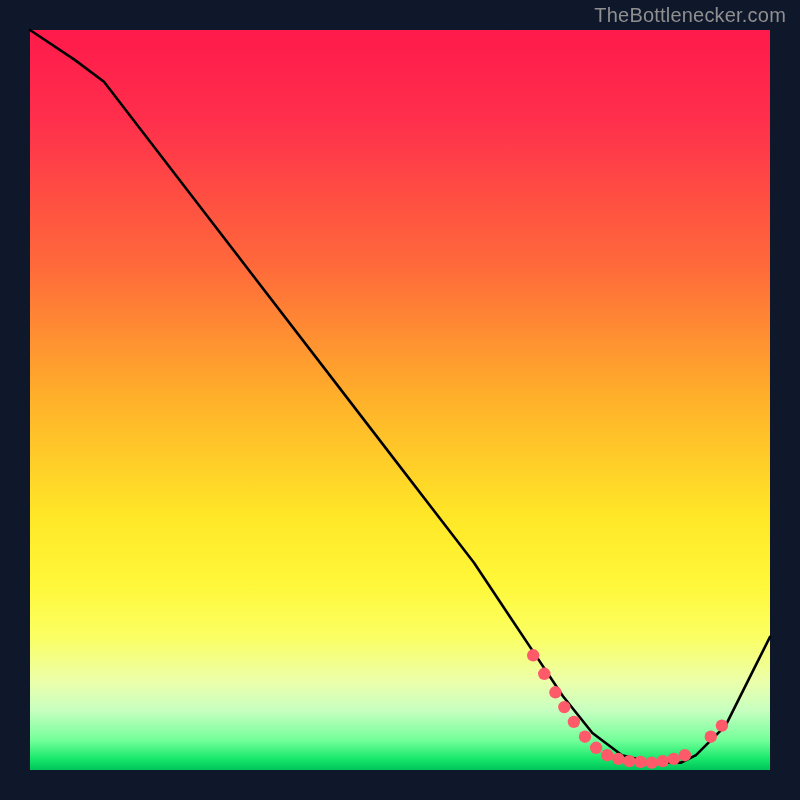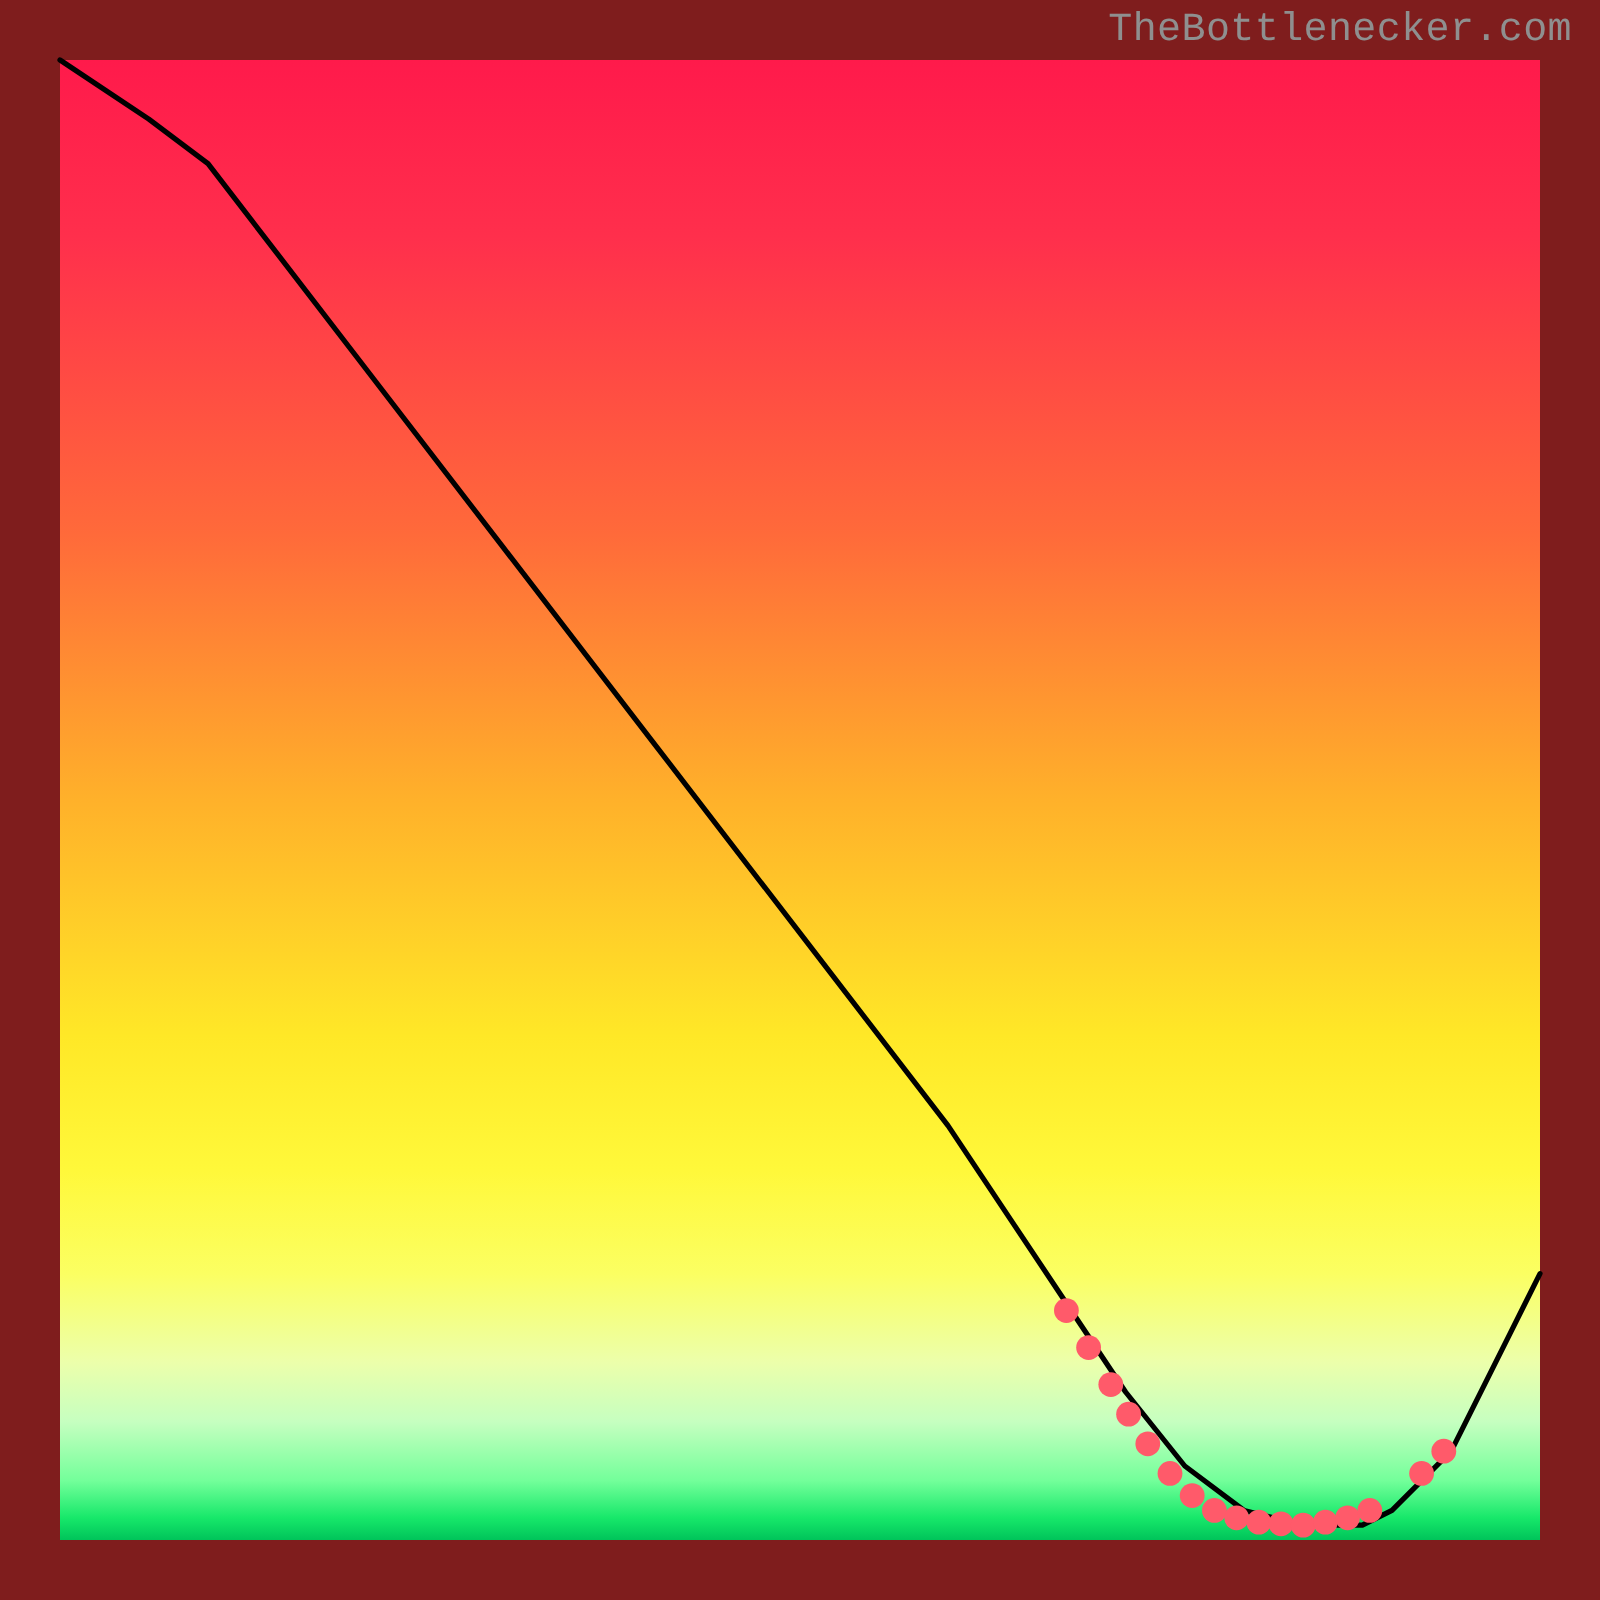--- a/index.html
+++ b/index.html
@@ -8,22 +8,21 @@
     width: 800px;
     height: 800px;
     background: #000;
     overflow: hidden;
     font-family: Arial, Helvetica, sans-serif;
   }
   .wrap {
     position: relative;
     width: 800px;
     height: 800px;
-    background: #7f1d1d;
-    font-family: Liberation Mono, monospace;
+    background: #0f172a;
   }
   .credit {
     position: absolute;
     top: 4px;
     right: 14px;
     color: #8f8f8f;
     font-size: 20px;
     font-weight: 500;
     letter-spacing: 0.2px;
   }

